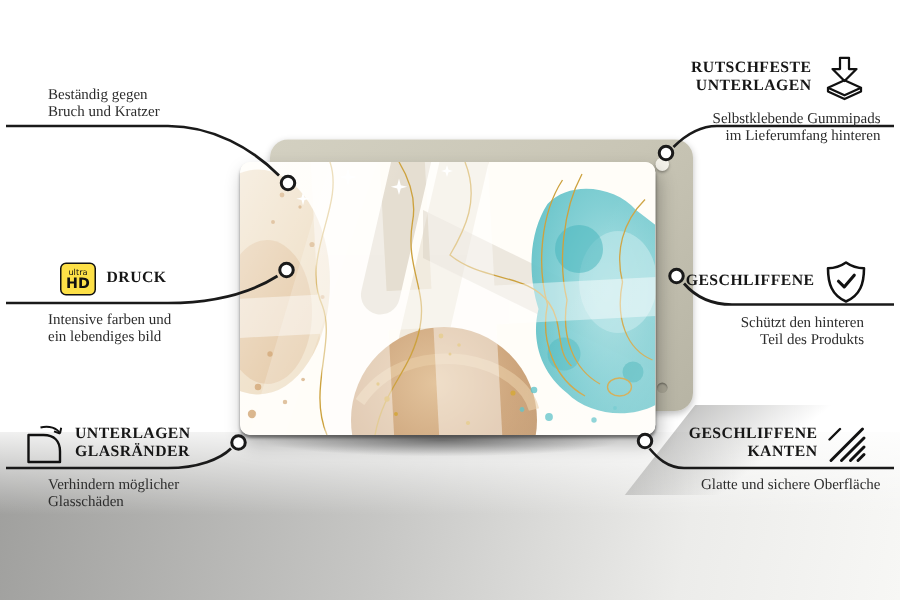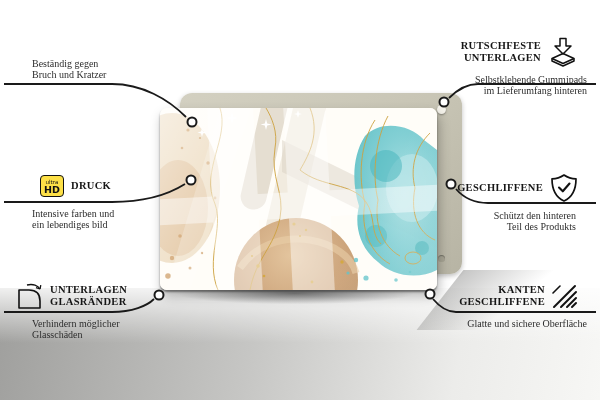--- a/index.html
+++ b/index.html
@@ -268,22 +268,22 @@
     </div>
     <div class="sub">
       <span>Schützt den hinteren</span>
       <span>Teil des Produkts</span>
     </div>
   </div>
 
   <div class="callout right" style="top:280px">
     <div class="trow">
       <div class="title">
+        <span>GESCHLIFFENE</span>
         <span>KANTEN</span>
-        <span>GESCHLIFFENE</span>
       </div>
       <span class="icon">
         <svg width="26" height="25" viewBox="0 0 26 25" fill="none" stroke="#111" stroke-width="2" stroke-linecap="round">
           <path d="M2,23 L23,2"></path>
           <path d="M9,23 L24,8"></path>
           <path d="M15,23 L24,14"></path>
           <path d="M20,23 L24,19"></path>
           <path d="M1,9 L8,2" stroke-width="1.6"></path>
         </svg>
       </span>

